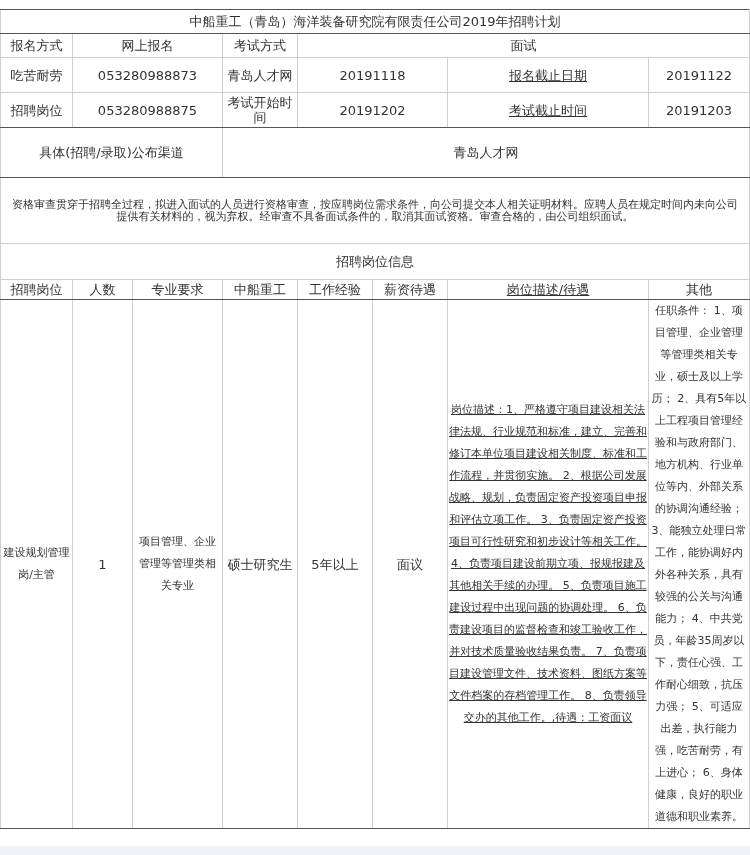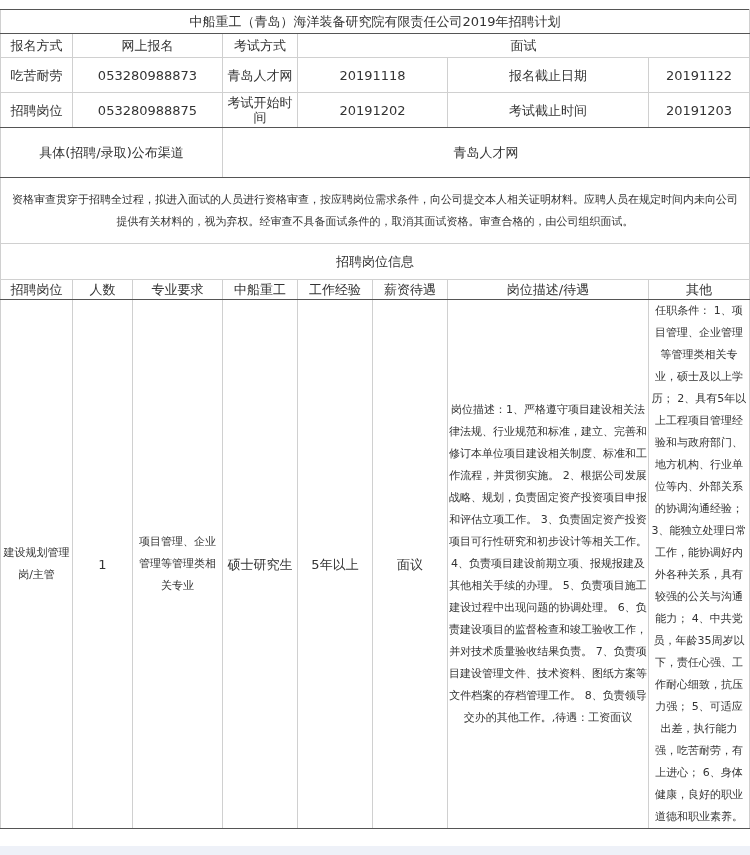--- a/index.html
+++ b/index.html
@@ -4,24 +4,24 @@
 <style>
   html, body { margin: 0; padding: 0; background: #ffffff; }
   body { width: 750px; height: 855px; overflow: hidden; position: relative;
          font-family: "DejaVu Sans", "Liberation Sans", sans-serif; color: #333; }
   .wrap { position: absolute; left: 0; top: 9px; width: 749px; }
   table { border-collapse: collapse; width: 749px; table-layout: fixed; }
   td { border: 1px solid #d0d0d0; text-align: center; vertical-align: middle;
        font-size: 13px; line-height: 15px; padding: 2px 2px; color: #333; word-break: break-all; }
   .t-top td { border-top: 1.5px solid #555; }
   .dark-bottom td { border-bottom: 1.5px solid #555; }
-  .para { line-height: 22px; padding: 6px 6px; font-size: 11px; }
+  .para { line-height: 12px; padding: 6px 6px; font-size: 11px; }
   .long { line-height: 22px; font-size: 11px; padding: 0 1px; }
   .long-desc { line-height: 22px; font-size: 11px; padding: 0 1px; text-align: center; }
-  .vleft { border-left: 1.5px solid #888 !important; }
+  .vleft { border-left: 1.5px solid #888 !important; text-decoration: underline; }
   .bottom-strip { position: absolute; left: 0; top: 846px; width: 750px; height: 9px; background: #eef1f8; }
 </style>
 </head>
 <body>
 
 <div class="wrap">
   <table>
     <colgroup>
       <col style="width:72px">
         <col style="width:60px">

